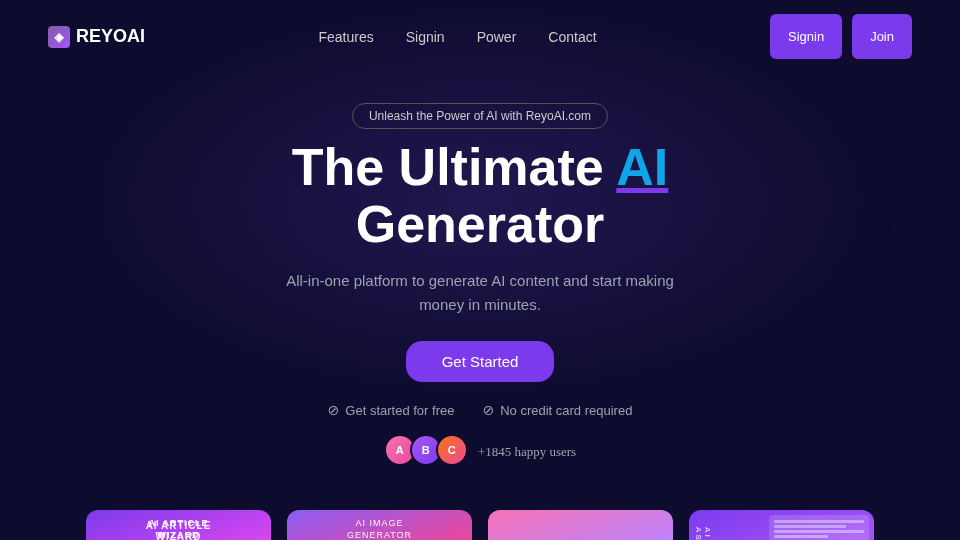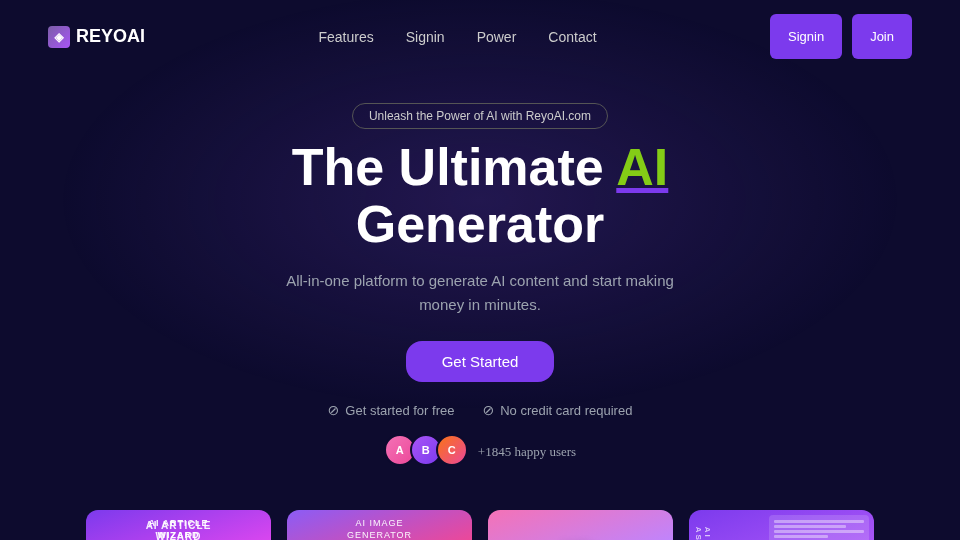--- a/index.html
+++ b/index.html
@@ -85,21 +85,21 @@
       margin-bottom: 10px;
     }
     .hero-title {
       font-size: 52px;
       font-weight: 800;
       line-height: 1.1;
       color: #fff;
       margin-bottom: 16px;
     }
     .hero-title .highlight {
-      color: #84cc16;
+      color: #0ea5e9;
       text-decoration: underline;
       text-decoration-color: #7c3aed;
     }
     .hero-subtitle {
       font-size: 15px;
       color: #9ca3af;
       line-height: 1.6;
       margin-bottom: 24px;
     }
     .btn-cta {

